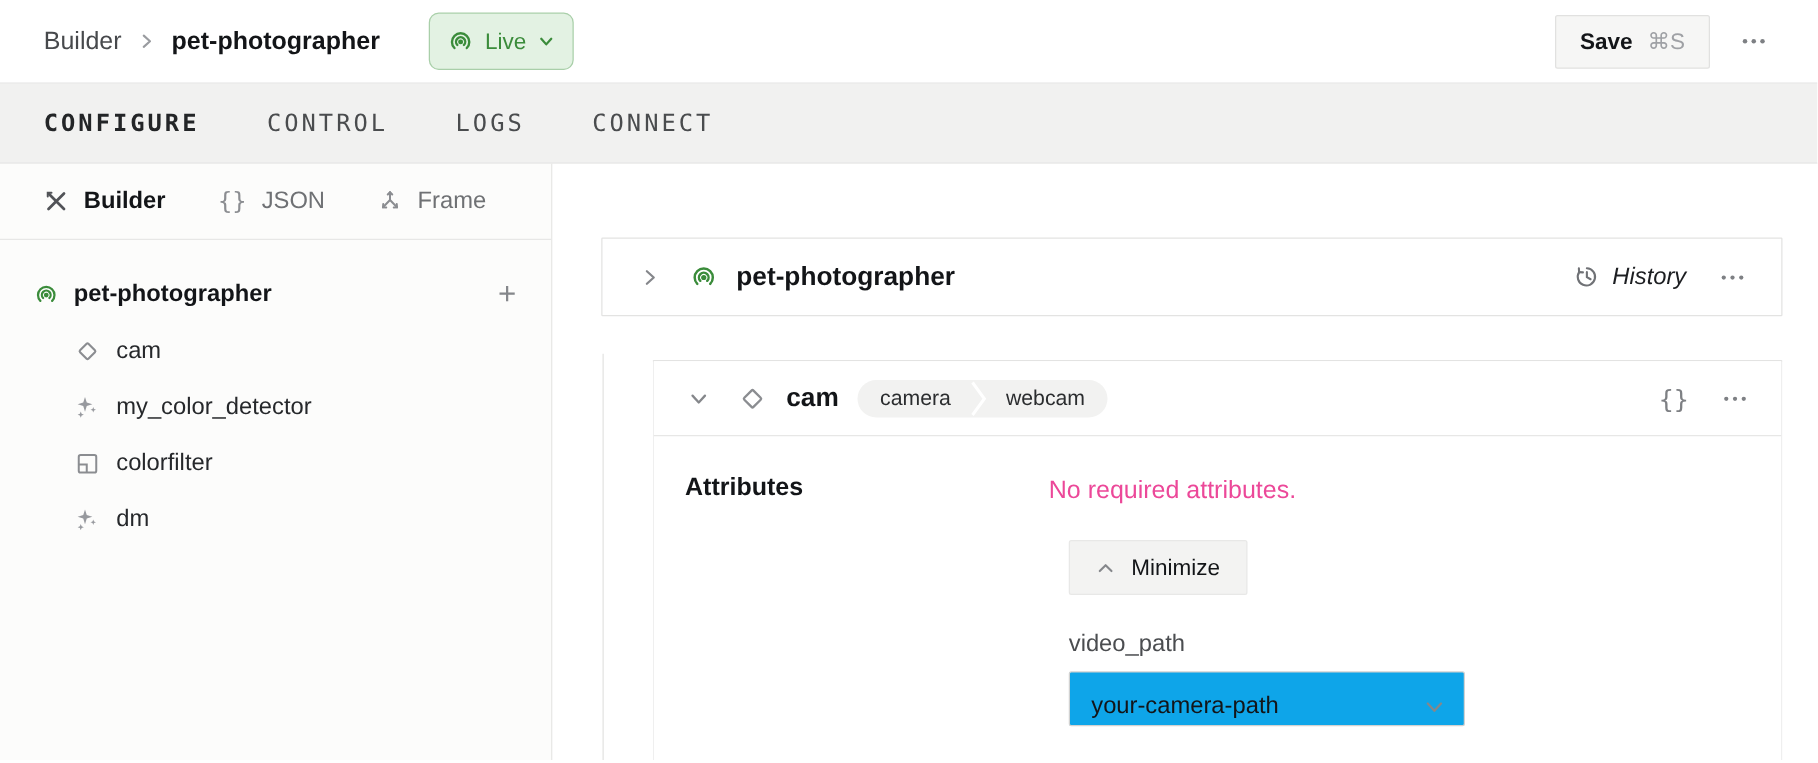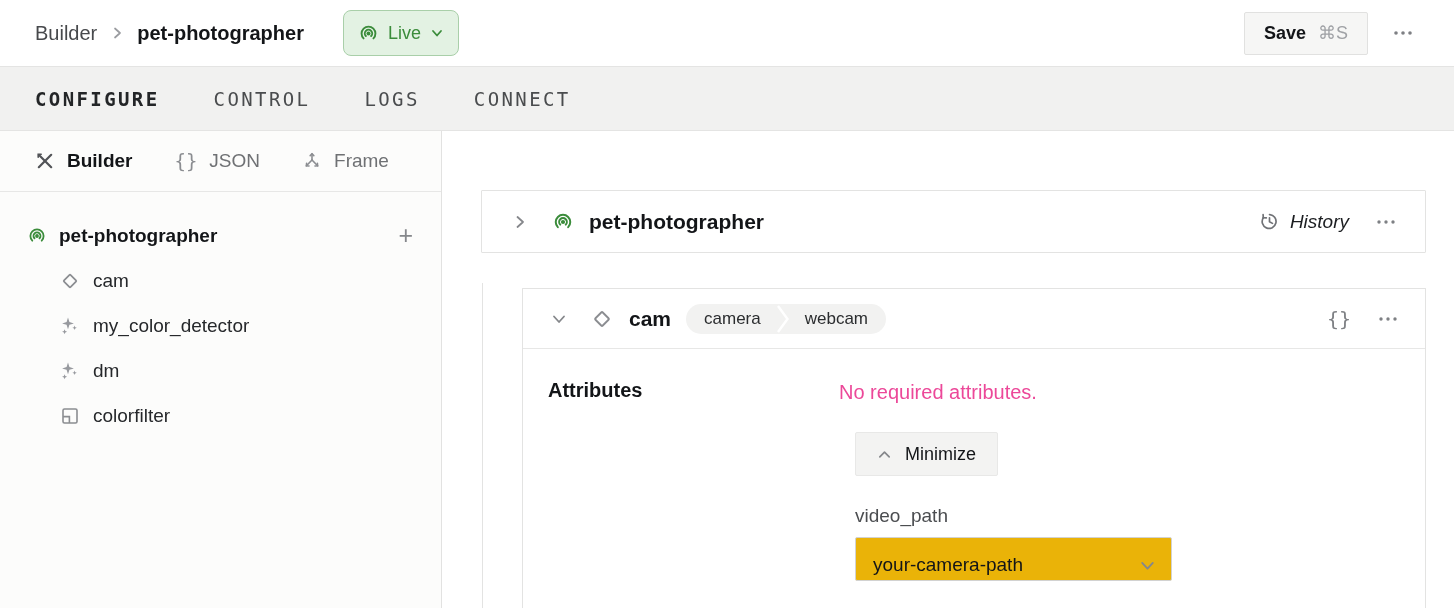--- a/index.html
+++ b/index.html
@@ -75,21 +75,21 @@
                    background:none; border:none; cursor:pointer; }
 
   .attributes-heading { position:absolute; left:25px; top:90px; font-size:20px; font-weight:700; color:#131518; }
   .attr-empty { position:absolute; left:316px; top:92px; font-size:20px; color:#ec4899; }
   .minimize-btn { position:absolute; left:332px; top:143px; height:44px; padding:0 21px;
                   display:flex; align-items:center; gap:13px; background:#f3f3f2;
                   border:1px solid #e8e8e7; border-radius:2px; font-size:18px; color:#131518;
                   cursor:pointer; font-family:"Liberation Sans", sans-serif; }
   .video-path-label { position:absolute; left:332px; top:216px; font-size:19px; color:#4b4d50; }
   .dropdown { position:absolute; left:332px; top:248px; width:317px; height:44px;
-              background:#eab308; border:1px solid #d2d2d1; border-radius:2px;
+              background:#0ea5e9; border:1px solid #d2d2d1; border-radius:2px;
               display:flex; align-items:center; padding:12px 15px 0 17px; cursor:pointer;justify-content:center; }
   .dropdown-value { font-size:19px; color:#131518; }
   .dropdown .chev { margin-left:auto; }
 </style>
 </head>
 <body>
 
 <div class="header">
   <span class="crumb-org">Builder</span>
   <span class="crumb-sep">
@@ -198,37 +198,37 @@
             <path d="M8 1.5 L9.4 6 L13.9 7.4 L9.4 8.8 L8 13.3 L6.6 8.8 L2.1 7.4 L6.6 6 Z"></path>
             <path d="M4.6 13.2 L5.3 15 L7.1 15.7 L5.3 16.4 L4.6 18.2 L3.9 16.4 L2.1 15.7 L3.9 15 Z"></path>
             <path d="M14.6 9.6 L15.2 11.2 L16.8 11.8 L15.2 12.4 L14.6 14 L14 12.4 L12.4 11.8 L14 11.2 Z"></path>
           </svg>
         </span>
         <span class="tree-item-label">my_color_detector</span>
       </div>
 
       <div class="tree-item">
         <span style="display:flex;">
+          <svg width="20" height="20" viewBox="0 0 20 20" fill="none" stroke="#8b8d91" stroke-width="1.6">
+            <rect x="3" y="3" width="14" height="14" rx="1.5"></rect>
+            <path d="M3 10.6 L9.4 10.6 L9.4 17"></path>
+          </svg>
+        </span>
+        <span class="tree-item-label">colorfilter</span>
+      </div>
+
+      <div class="tree-item">
+        <span style="display:flex;">
           <svg width="20" height="20" viewBox="0 0 20 20" fill="#97999e">
             <path d="M8 1.5 L9.4 6 L13.9 7.4 L9.4 8.8 L8 13.3 L6.6 8.8 L2.1 7.4 L6.6 6 Z"></path>
             <path d="M4.6 13.2 L5.3 15 L7.1 15.7 L5.3 16.4 L4.6 18.2 L3.9 16.4 L2.1 15.7 L3.9 15 Z"></path>
             <path d="M14.6 9.6 L15.2 11.2 L16.8 11.8 L15.2 12.4 L14.6 14 L14 12.4 L12.4 11.8 L14 11.2 Z"></path>
           </svg>
         </span>
         <span class="tree-item-label">dm</span>
-      </div>
-
-      <div class="tree-item">
-        <span style="display:flex;">
-          <svg width="20" height="20" viewBox="0 0 20 20" fill="none" stroke="#8b8d91" stroke-width="1.6">
-            <rect x="3" y="3" width="14" height="14" rx="1.5"></rect>
-            <path d="M3 10.6 L9.4 10.6 L9.4 17"></path>
-          </svg>
-        </span>
-        <span class="tree-item-label">colorfilter</span>
       </div>
     </div>
   </div>
 
   <div class="main">
 
     <div class="card-machine">
       <span style="display:flex; cursor:pointer;">
         <svg width="16" height="16" viewBox="0 0 16 16">
             <path d="M5.5 3 L11 8 L5.5 13" fill="none" stroke="#85878b" stroke-width="1.8" stroke-linecap="round" stroke-linejoin="round"></path>

